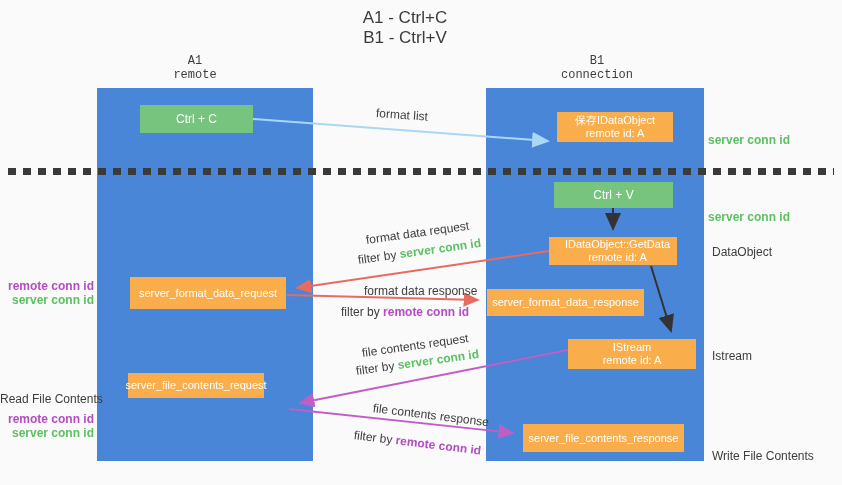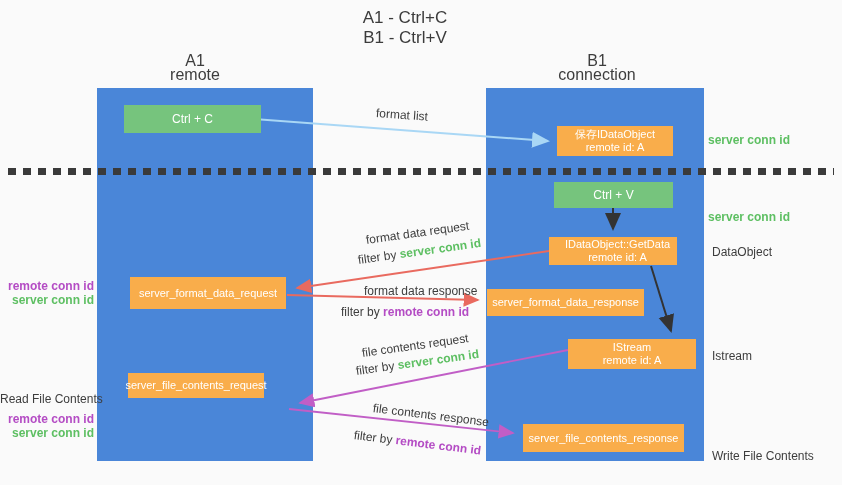--- a/index.html
+++ b/index.html
@@ -17,38 +17,38 @@
     position:absolute;left:305px;top:8px;width:200px;
     text-align:center;color:#3b3b3b;font-size:17px;line-height:20px;
   }
   .lane{
     position:absolute;top:88px;height:373px;background:#4a86d8;
   }
   .lane-a{left:97px;width:216px;}
   .lane-b{left:486px;width:218px;}
   .lane-header{
     position:absolute;top:54px;width:120px;text-align:center;
-    color:#3d3d3d;font-size:16px;line-height:14px;
+    color:#3d3d3d;font-size:12px;line-height:14px;font-family:Liberation Mono, monospace;
   }
   .lane-header.a{left:135px;}
   .lane-header.b{left:537px;}
   .divider{
     position:absolute;left:8px;top:168px;width:826px;height:7px;
     background:repeating-linear-gradient(90deg,#3a3a3a 0 8px,transparent 8px 15px);
   }
   .node{
     position:absolute;display:flex;flex-direction:column;
     align-items:center;justify-content:center;
     color:#ffffff;font-size:11px;line-height:13px;text-align:center;
     box-sizing:border-box;
   }
   .node.green{background:#76c47d;font-size:12px;}
   .node.orange{background:#f9ad4b;}
-  .n-ctrl-c{left:124px;top:105px;width:137px;height:28px;}
-  .n-save-obj{left:557px;top:126px;width:116px;height:30px;}
+  .n-ctrl-c{left:140px;top:105px;width:113px;height:28px;}
+  .n-save-obj{left:557px;top:112px;width:116px;height:30px;}
   .n-ctrl-v{left:554px;top:182px;width:119px;height:26px;}
   .n-getdata{left:549px;top:237px;width:128px;height:28px;padding-left:9px;}
   .n-format-req{left:130px;top:277px;width:156px;height:32px;}
   .n-format-resp{left:487px;top:289px;width:157px;height:27px;}
   .n-istream{left:568px;top:339px;width:128px;height:30px;}
   .n-file-req{left:128px;top:373px;width:136px;height:25px;}
   .n-file-resp{left:523px;top:424px;width:161px;height:28px;}
   svg.arrows{position:absolute;left:0;top:0;pointer-events:none;}
   .edge-label{
     position:absolute;color:#3d3d3d;font-size:12px;white-space:nowrap;

